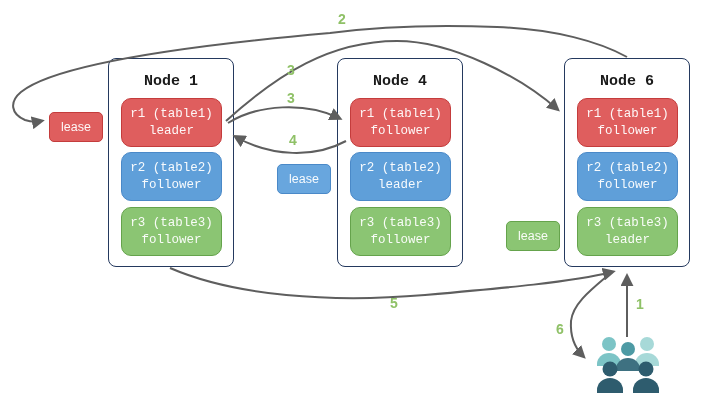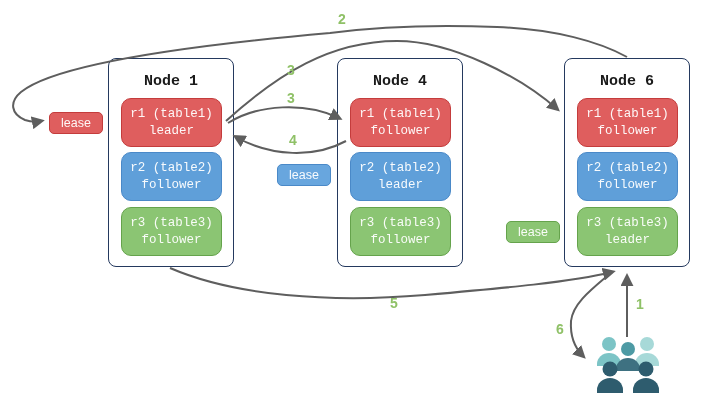--- a/index.html
+++ b/index.html
@@ -22,21 +22,21 @@
     border-radius:10px;box-sizing:border-box;
     display:flex;flex-direction:column;align-items:center;justify-content:center;
     color:rgba(255,255,255,0.95);font-size:12.5px;line-height:1.3;text-align:center;
   }
   .replica.red  {background:#df5e5e;border:1.5px solid #c43c3c;}
   .replica.blue {background:#5f9fd9;border:1.5px solid #4a89c8;text-align:center;}
   .replica.green{background:#8bc573;border:1.5px solid #65a34c;}
   .r-top{top:39px}.r-mid{top:93px}.r-bot{top:148px}
   
   .lease{
-    position:absolute;height:22px;width:54px;border-radius:5px;box-sizing:border-box;
+    position:absolute;height:30px;width:54px;border-radius:5px;box-sizing:border-box;
     display:flex;align-items:center;justify-content:center;
     color:rgba(255,255,255,0.95);font-size:12.5px;z-index:3;
   }
   .lease.red  {left:49px; top:112px;background:#df5e5e;border:1.5px solid #c43c3c;}
   .lease.blue {left:277px;top:164px;background:#68a6de;border:1.5px solid #4a89c8;}
   .lease.green{left:506px;top:221px;background:#8bc573;border:1.5px solid #65a34c;}
   
   .num{
     position:absolute;width:16px;text-align:center;
     font-size:14px;font-weight:bold;color:#8fc167;z-index:3;

